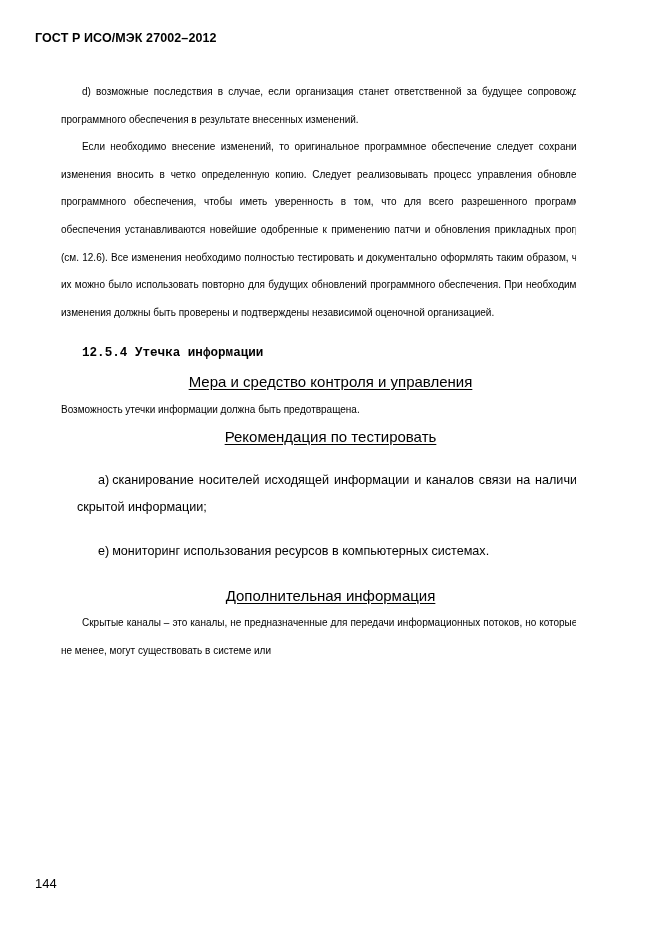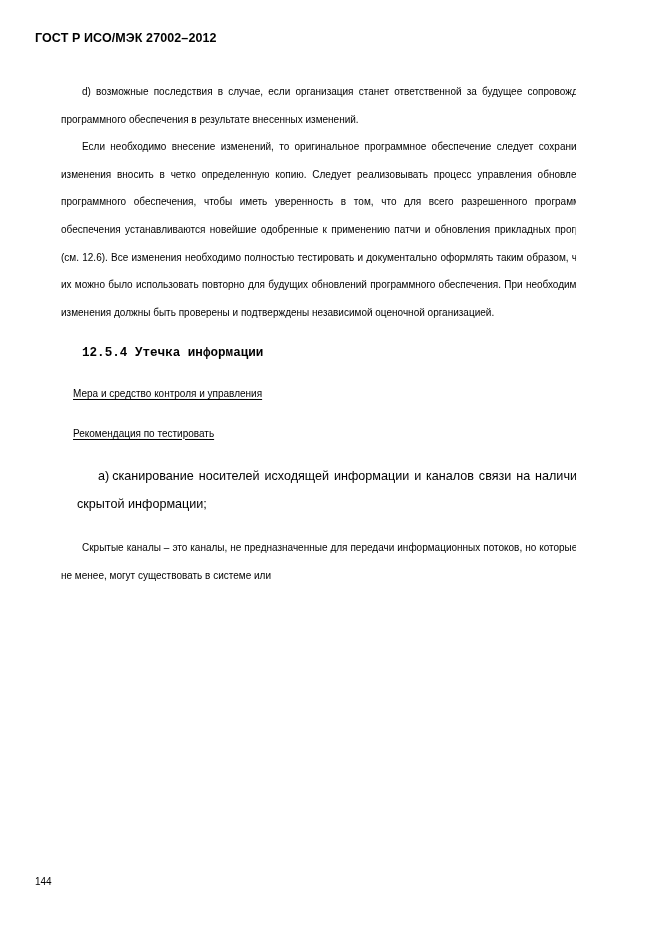--- a/index.html
+++ b/index.html
@@ -60,37 +60,37 @@
     margin: 0;
     font-size: 12.6px;
     font-weight: bold;
     line-height: 27.6px;
     text-indent: 21px;
     text-align: left;
     font-family: Liberation Mono, monospace;
   }
 
   p.sub-heading {
-    margin: 12px;
-    font-size: 10px;
+    margin: 0;
+    font-size: 15px;
     line-height: 27.6px;
-    text-align: left;
+    text-align: center;
     text-indent: 0;
   }
   p.sub-heading span.u {
     text-decoration: underline;
     text-underline-offset: 2px;
   }
   .gap-md { height: 14px; }
 
   .page-number {
     position: absolute;
     left: 35px;
     top: 876px;
-    font-size: 10px;
+    font-size: 13px;
   }
 </style>
 </head>
 <body>
 
 <div class="page">
 
   <div class="doc-header">ГОСТ Р ИСО/МЭК 27002–2012</div>
 
   <div class="body-area">
@@ -100,34 +100,41 @@
     <p class="para">Если необходимо внесение изменений, то оригинальное программное обеспечение следует сохранить, а изменения вносить в четко определенную копию. Следует реализовывать процесс управления обновлением программного обеспечения, чтобы иметь уверенность в том, что для всего разрешенного программного обеспечения устанавливаются новейшие одобренные к применению патчи и обновления прикладных программ (см. 12.6). Все изменения необходимо полностью тестировать и документально оформлять таким образом, чтобы их можно было использовать повторно для будущих обновлений программного обеспечения. При необходимости, изменения должны быть проверены и подтверждены независимой оценочной организацией.</p>
 
     <div class="gap-md"></div>
 
     <h3 class="section-heading">12.5.4 Утечка информации</h3>
 
     <p class="sub-heading">
       <span class="u">Мера и средство контроля и управления</span>
     </p>
 
+    <p class="para noindent">Возможность утечки информации должна быть предотвращена.</p>
 
     <p class="sub-heading">
       <span class="u">Рекомендация по тестировать</span>
     </p>
 
 
     <p class="list-item">
       <span class="marker">a)</span><span>сканирование носителей исходящей информации и каналов связи на наличие скрытой информации;</span>
     </p>
 
 
 
 
+    <p class="list-item">
+      <span class="marker">e)</span><span>мониторинг использования ресурсов в компьютерных системах.</span>
+    </p>
 
+    <p class="sub-heading">
+      <span class="u">Дополнительная информация</span>
+    </p>
 
     <p class="para">Скрытые каналы – это каналы, не предназначенные для передачи информационных потоков, но которые, тем не менее, могут существовать в системе или</p>
 
   </div>
 
   <div class="page-number">144</div>
 
 </div>
 
 </body></html>

